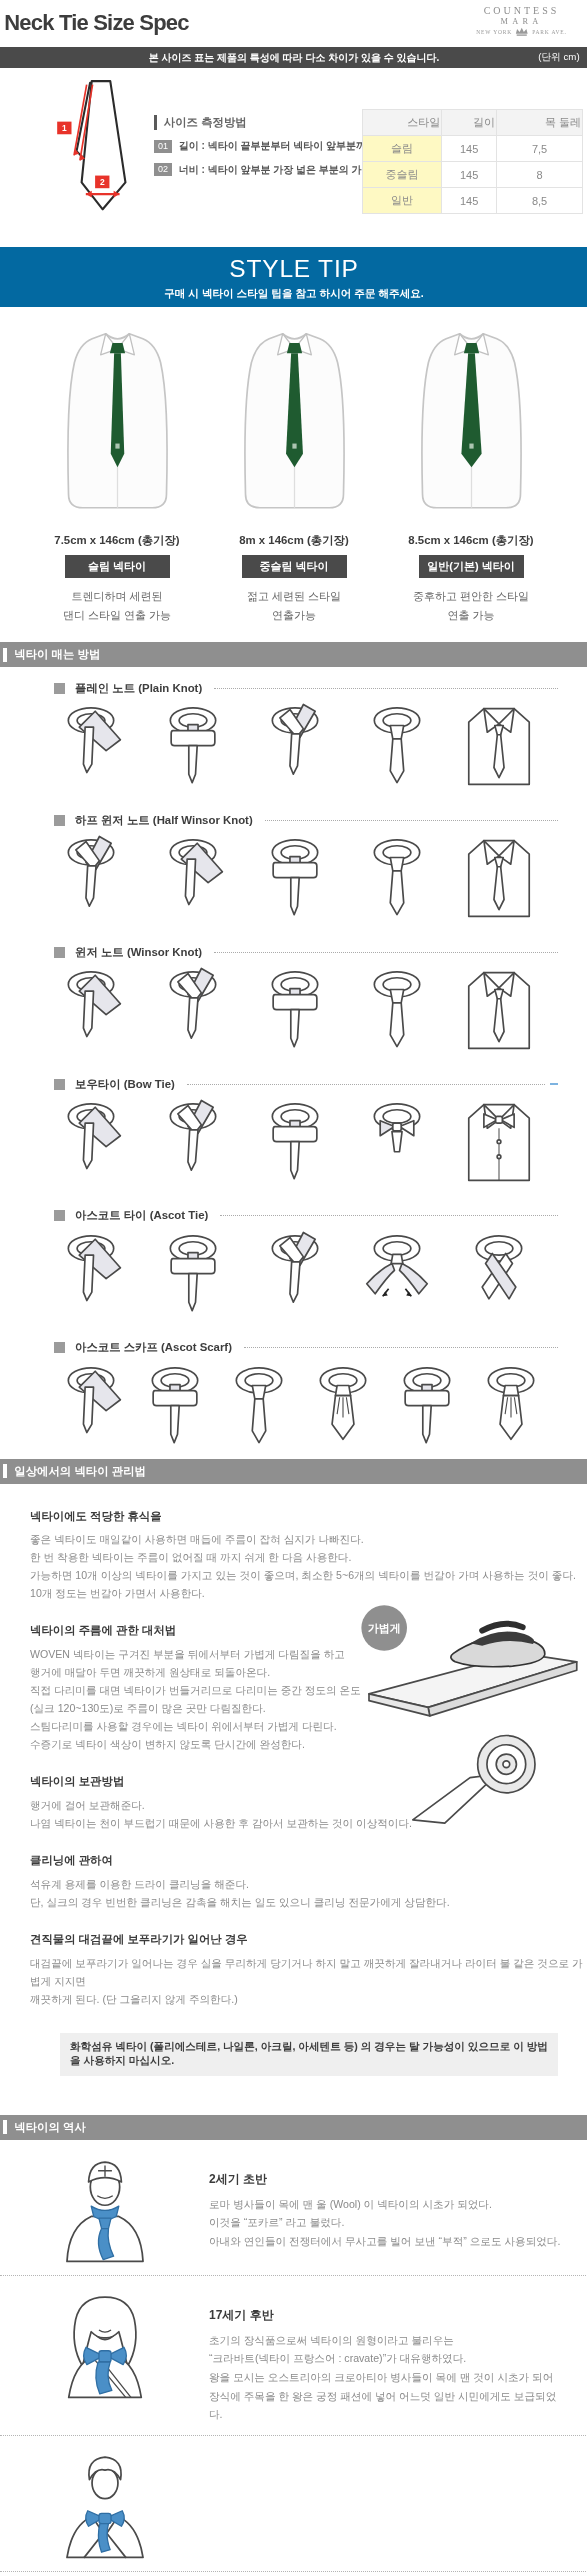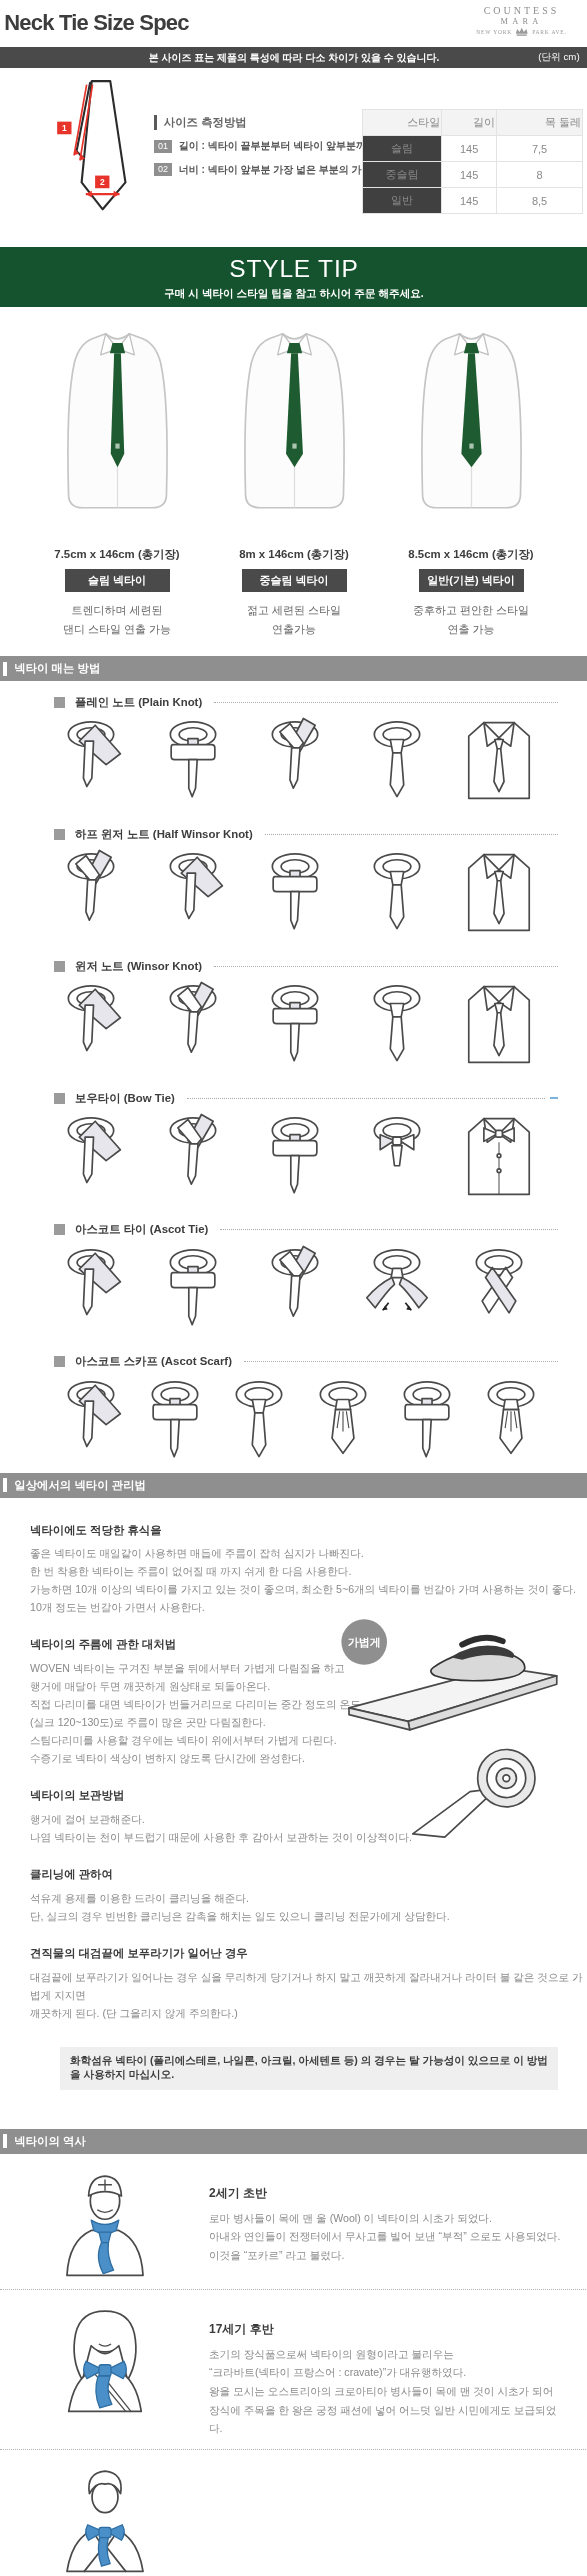--- a/index.html
+++ b/index.html
@@ -19,48 +19,48 @@
   .size-section{position:relative;height:179px;}
   .tie-diagram{position:absolute;left:42px;top:8.4px;}
   .measure{position:absolute;left:154px;top:47px;}
   .measure-heading{border-left:3.4px solid #5a5a5a;padding-left:6.8px;font-size:11.4px;font-weight:700;color:#666;}
   .measure-item{display:flex;align-items:center;margin-top:9.3px;}
   .measure-num{width:18px;height:13.5px;background:#8f8f8f;color:#fff;font-size:9px;text-align:center;line-height:13.5px;margin-right:6.8px;flex:none;}
   .measure-text{font-size:10px;color:#555;font-weight:600;}
   table.size-table{position:absolute;right:5px;top:41px;width:221px;border-collapse:collapse;font-size:11px;color:#8a8a8a;}
   table.size-table th,table.size-table td{border:0.8px solid #e3e3e3;height:23px;text-align:center;font-weight:400;}
   table.size-table th{background:#f3f3f3;text-align:right;}
-  table.size-table td:first-child{background:#404040;}
-  
-  .styletip-bar{height:60px;background:#14532d;color:#fff;text-align:center;}
+  table.size-table td:first-child{background:#fef9c3;}
+  
+  .styletip-bar{height:60px;background:#0369a1;color:#fff;text-align:center;}
   .styletip-title{font-size:24.5px;letter-spacing:0.8px;padding-top:8.4px;font-weight:400;}
   .styletip-sub{font-size:10.6px;margin-top:3.4px;font-weight:700;}
   .style-items{display:flex;justify-content:center;gap:42px;padding:20px 0 17px 0;}
   .style-item{width:135px;text-align:center;}
-  .style-size{font-size:11.4px;font-weight:700;color:#3d3d3d;margin-top:19px;text-align:center;}
+  .style-size{font-size:11.4px;font-weight:700;color:#3d3d3d;margin-top:5px;text-align:center;}
   .style-badge{background:#4a4a4a;color:#fff;font-weight:700;font-size:11px;width:105px;margin:6.8px auto 8.4px auto;padding:4.2px 0;}
   .style-desc{font-size:11px;color:#666;line-height:19.4px;}
   
   .section-bar{height:25px;background:#8f8f8f;color:#fff;display:flex;align-items:center;font-size:11.4px;font-weight:700;}
   .section-bar::before{content:"";display:inline-block;width:4.2px;height:14.4px;background:#fff;margin:0 7.6px 0 2.5px;}
   
   .knot-row{margin-top:5px;}
   .knot-label{display:flex;align-items:center;margin:13.5px 30px 1.7px 54px;}
   .knot-bullet{width:11px;height:11px;background:#9b9b9b;margin-right:10px;flex:none;}
   .knot-title{font-size:11.4px;font-weight:700;color:#3d3d3d;white-space:nowrap;}
   .knot-dots{flex:1;border-top:0.8px dotted #ababab;margin-left:12px;height:0;}
   .blue-tick{width:8.4px;height:2.5px;background:#7db3e0;margin-left:4.2px;flex:none;}
   .knot-steps{display:flex;justify-content:space-between;align-items:center;padding:1.7px 47px 5px 49px;height:95px;}
   .knot-cell{flex:none;}
   
   .care-content{position:relative;padding:25px 0 0 30px;}
   .care-block{margin-bottom:21px;}
   .care-heading{font-size:11.4px;font-weight:700;color:#3b3b3b;margin-bottom:6.8px;}
   .care-line{font-size:10.6px;color:#8a8a8a;line-height:18px;}
-  .iron-illustration{position:absolute;right:26px;top:117px;text-decoration:underline;}
+  .iron-illustration{position:absolute;right:6px;top:117px;text-decoration:underline;}
   .rolled-tie-illustration{position:absolute;right:37px;top:243px;}
   .care-warning{margin:25px 30px 0 30px;background:#efefef;padding:7.6px 10px;font-size:10.6px;font-weight:600;color:#3d3d3d;}
   .care-gap{height:39px;}
   
   .history-entry{display:flex;padding:16px 25px 11px 0;}
   .history-entry + .history-entry{border-top:0.8px dotted #b5b5b5;margin:0 0;}
   .hist-fig{width:209px;display:flex;justify-content:center;align-items:flex-start;flex:none;}
   .hist-text{flex:1;padding-top:6.8px;}
   .hist-heading{font-size:12px;font-weight:700;color:#3b3b3b;margin:8.4px 0 6.8px 0;}
   .hist-line{font-size:10.6px;color:#8a8a8a;line-height:18.6px;}
@@ -627,22 +627,22 @@
     <path d="M51,46 Q60,52 69,46" fill="none" stroke="#4a4a4a" stroke-width="1.6"></path>
     <path d="M16,122 Q18,82 44,70 L76,70 Q102,82 104,122 Z" fill="#fff" stroke="#4a4a4a" stroke-width="2" stroke-linejoin="round" stroke-linecap="round"></path>
     <path d="M44,58 Q60,68 76,58 L73,70 Q60,78 47,70 Z" fill="#4a8fc7" stroke="#2f6ea3" stroke-width="1.5" stroke-linejoin="round"></path>
     <path d="M53,72 L67,72 L64,84 L56,84 Z" fill="#4a8fc7" stroke="#2f6ea3" stroke-width="1.5" stroke-linejoin="round"></path>
     <path d="M56,84 Q48,101 58,120 L70,116 Q62,100 64,84 Z" fill="#4a8fc7" stroke="#2f6ea3" stroke-width="1.5" stroke-linejoin="round"></path>
         </svg>
       </div>
       <div class="hist-text">
         <div class="hist-heading">2세기 초반</div>
         <div class="hist-line">로마 병사들이 목에 맨 울 (Wool) 이 넥타이의 시초가 되었다.</div>
+        <div class="hist-line">이것을 “포카르” 라고 불렀다.</div>
         <div class="hist-line">아내와 연인들이 전쟁터에서 무사고를 빌어 보낸 “부적” 으로도 사용되었다.</div>
-        <div class="hist-line">이것을 “포카르” 라고 불렀다.</div>
       </div>
     </div>
     <div class="history-entry">
       <div class="hist-fig">
         <svg width="106" height="108" viewBox="0 0 120 125">
     <ellipse cx="60" cy="36" rx="15" ry="19" fill="#fff" stroke="#4a4a4a" stroke-width="2" stroke-linejoin="round" stroke-linecap="round"></ellipse>
     <path d="M34,86 Q20,62 26,32 Q32,6 60,6 Q88,6 94,32 Q100,62 86,86 Q80,60 76,46 Q68,54 60,53 Q52,54 44,46 Q40,60 34,86 Z" fill="#fff" stroke="#4a4a4a" stroke-width="2" stroke-linejoin="round" stroke-linecap="round"></path>
     <path d="M53,44 Q60,49 67,44" fill="none" stroke="#4a4a4a" stroke-width="1.5"></path>
     <path d="M18,122 Q24,84 46,74 L74,74 Q96,84 102,122 Z" fill="#fff" stroke="#4a4a4a" stroke-width="2" stroke-linejoin="round" stroke-linecap="round"></path>
     <path d="M46,76 L84,122 M52,74 L90,122" fill="none" stroke="#4a4a4a" stroke-width="1.5"></path>

